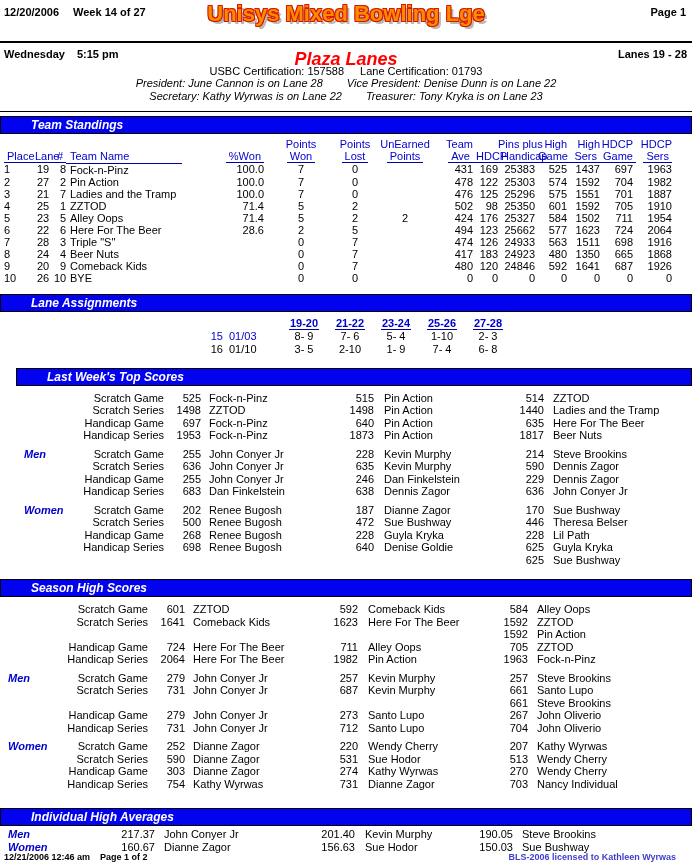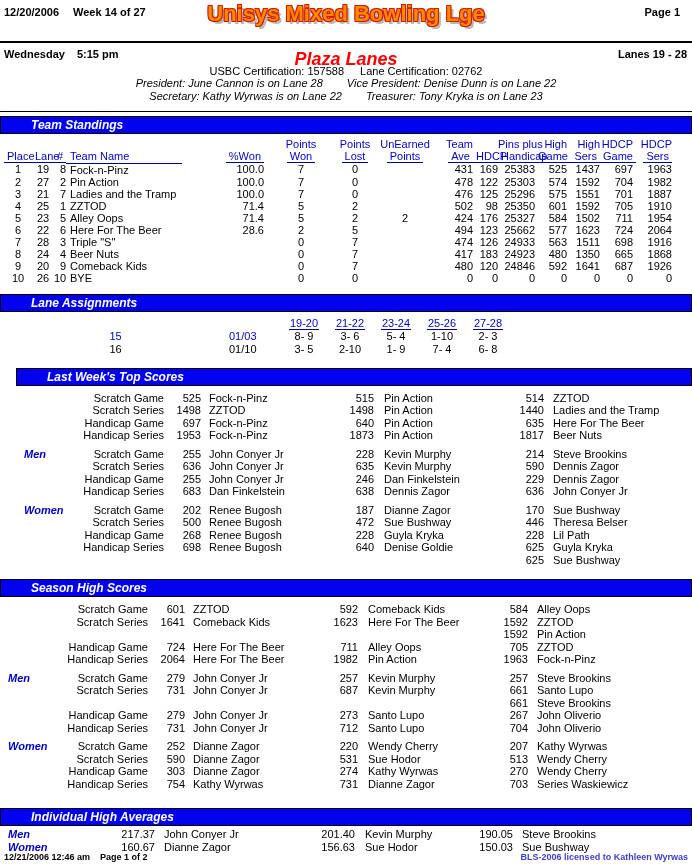--- a/index.html
+++ b/index.html
@@ -4,21 +4,21 @@
 <style>
   html,body{margin:0;padding:0;}
   body{
     width:692px;height:867px;position:relative;background:#fff;color:#000;
     font-family:"Liberation Sans",sans-serif;font-size:11px;overflow:hidden;
   }
   
   .hdr-row1{position:relative;height:40px;}
   .hdr-left{position:absolute;left:4px;top:6px;font-weight:bold;white-space:nowrap;}
   .hdr-left .wk{margin-left:14px;}
-  .hdr-right{position:absolute;right:12px;top:6px;font-weight:bold;}
+  .hdr-right{position:absolute;right:6px;top:6px;font-weight:bold;}
   .league-title{
     position:absolute;left:50%;top:1px;transform:translateX(-50%);
     font-size:22px;font-weight:bold;white-space:nowrap;color:#ff8a00;letter-spacing:0px;
     text-shadow:-1px -1px 0 #d41900,1px -1px 0 #d41900,-1px 1px 0 #d41900,1px 1px 0 #d41900,3px 3px 0 #b8b8b8;
   }
   .rule2{height:2px;background:#000;margin:1px 0 0 0;}
   .hdr-row2{position:relative;height:18px;margin-top:2px;}
   .hdr-day{position:absolute;left:4px;top:3px;font-weight:bold;}
   .hdr-day .tm{margin-left:12px;}
   .center-name{position:absolute;left:50%;transform:translateX(-50%);top:4px;
@@ -36,34 +36,34 @@
     height:14px;line-height:14px;padding:1px 0 1px 30px;
   }
   
   table.standings{border-collapse:collapse;table-layout:fixed;width:668px;margin:4px 0 0 4px;}
   table.standings td,table.standings th{
     padding:0;font-weight:normal;white-space:nowrap;line-height:12px;font-size:11px;overflow:visible;
   }
   th.ht,th.hb{color:#0000cc;font-weight:bold;}
   th.hb .u{border-bottom:1px solid #0000aa;padding:0 3px 0 3px;display:inline-block;}
   th.hb.tn{border-bottom:1px solid #0000aa;text-align:left;padding-left:4px;}
-  .c1{text-align:center;} .c2{text-align:center;} .c3{text-align:right;}
+  .c1{text-align:left;} .c2{text-align:center;} .c3{text-align:right;}
   .c4{text-align:left;padding-left:4px !important;}
   .c5{text-align:right;} .c6{text-align:center;} .c7{text-align:center;} .c8{text-align:center;}
   .c9,.c10,.c11,.c12,.c13,.c14,.c15{text-align:right;}
   th.ht.c6,th.ht.c7,th.ht.c8{text-align:center;}
   th.ht.c9,th.ht.c10,th.ht.c11,th.ht.c12,th.ht.c13,th.ht.c14,th.ht.c15{text-align:right;}
   
   .lane-block{margin-top:5px;}
   .lane-row{display:grid;grid-template-columns:223px 58px 46px 46px 46px 46px 46px;line-height:13px;}
-  .lane-row .wk{text-align:center;margin-left:8px;}
+  .lane-row .wk{text-align:right;margin-left:8px;}
   .lane-row .dt{text-align:left;padding-left:6px;}
   .lane-row .mu{text-align:center;white-space:pre;}
   .lane-row.hl .wk,.lane-row.hl .dt{color:#0000cc;}
-  .pair-hdr{color:#0000cc;font-weight:normal;text-align:center;}
+  .pair-hdr{color:#0000cc;font-weight:bold;text-align:center;}
   .pair-hdr .u{border-bottom:1px solid #0000aa;padding:0 1px;}
   
   .score-group{position:relative;margin-top:6px;}
   .glabel{position:absolute;left:8px;top:0;color:#0000cc;font-weight:bold;font-style:italic;}
   .score-row{display:grid;grid-template-columns:148px 37px 135px 38px 132px 38px auto;line-height:12.5px;}
   .score-row .cat{text-align:right;white-space:nowrap;}
   .score-row .v{text-align:right;white-space:nowrap;}
   .score-row .n{text-align:left;white-space:nowrap;}
   .score-row .n0{padding-left:8px;} .score-row .n1{padding-left:10px;} .score-row .n2{padding-left:9px;}
   .scores-wrap{margin-bottom:0;}
@@ -71,21 +71,21 @@
   .avg-row{display:grid;grid-template-columns:55px 100px 115px 85px 90px 68px auto;line-height:12.5px;}
   .avg-row .lbl{color:#0000cc;font-weight:bold;font-style:italic;padding-left:8px;}
   .avg-row .v{text-align:right;white-space:nowrap;}
   .avg-row .n{text-align:left;white-space:nowrap;}
   .avg-row .n0{padding-left:9px;} .avg-row .n1{padding-left:10px;} .avg-row .n2{padding-left:9px;}
   .avg-block{margin-top:2px;}
   
   .footer{position:absolute;left:0;right:0;bottom:5px;font-size:9px;font-weight:bold;}
   .footer .fl{position:absolute;left:4px;bottom:0;color:#000;}
   .footer .fl .pg{margin-left:10px;}
-  .footer .fr{position:absolute;right:4px;bottom:0;color:#4040cc;padding-left:39px;}
+  .footer .fr{position:absolute;right:16px;bottom:0;color:#4040cc;padding-left:39px;}
   
   .sec{margin-top:0;}
   .mt-lanes{margin-top:10px;}
   .mt-lw{margin-top:12px;padding-left:16px;}
   .mt-season{margin-top:13px;}
   .mt-avg{margin-top:18px;}
 </style>
 </head>
 <body>
 
@@ -98,21 +98,21 @@
 </div>
 <div class="rule2"></div>
 <div class="hdr-row2">
   <span class="hdr-day">
     <span>Wednesday</span><span class="tm">5:15 pm</span>
   </span>
   <span class="center-name">Plaza Lanes</span>
   <span class="hdr-lanes">Lanes 19 - 28</span>
 </div>
 <div class="cert-line">
-  <span>USBC Certification: 157588</span><span>Lane Certification: 02762</span>
+  <span>USBC Certification: 157588</span><span>Lane Certification: 01793</span>
 </div>
 <div class="officer-line">
   <span>President: June Cannon is on Lane 28</span><span>Vice President: Denise Dunn is on Lane 22</span>
 </div>
 <div class="officer-line">
   <span>Secretary: Kathy Wyrwas is on Lane 22</span><span>Treasurer: Tony Kryka is on Lane 23</span>
 </div>
 <div class="hr-thin"></div>
 
 <div class="sec" style="margin-top:4px;">
@@ -355,21 +355,21 @@
         <span class="mu"><span class="u">19-20</span></span>
         <span class="mu"><span class="u">21-22</span></span>
         <span class="mu"><span class="u">23-24</span></span>
         <span class="mu"><span class="u">25-26</span></span>
         <span class="mu"><span class="u">27-28</span></span>
       </div>
       <div class="lane-row hl">
         <span class="wk">15</span>
         <span class="dt">01/03</span>
         <span class="mu">8- 9</span>
-        <span class="mu">3- 6</span>
+        <span class="mu">7- 6</span>
         <span class="mu">5- 4</span>
         <span class="mu">1-10</span>
         <span class="mu">2- 3</span>
       </div>
       <div class="lane-row">
         <span class="wk">16</span>
         <span class="dt">01/10</span>
         <span class="mu">3- 5</span>
         <span class="mu">2-10</span>
         <span class="mu">1- 9</span>
@@ -639,21 +639,21 @@
           <span class="v v2">270</span>
           <span class="n n2">Wendy Cherry</span>
         </div>
         <div class="score-row">
           <span class="cat">Handicap Series</span>
           <span class="v v0">754</span>
           <span class="n n0">Kathy Wyrwas</span>
           <span class="v v1">731</span>
           <span class="n n1">Dianne Zagor</span>
           <span class="v v2">703</span>
-          <span class="n n2">Series Waskiewicz</span>
+          <span class="n n2">Nancy Individual</span>
         </div>
       </div>
     </div>
 </div>
 
 <div class="sec mt-avg">
   <div class="bar">Individual High Averages</div>
   <div class="avg-block">
       <div class="avg-row">
         <span class="lbl">Men</span>

